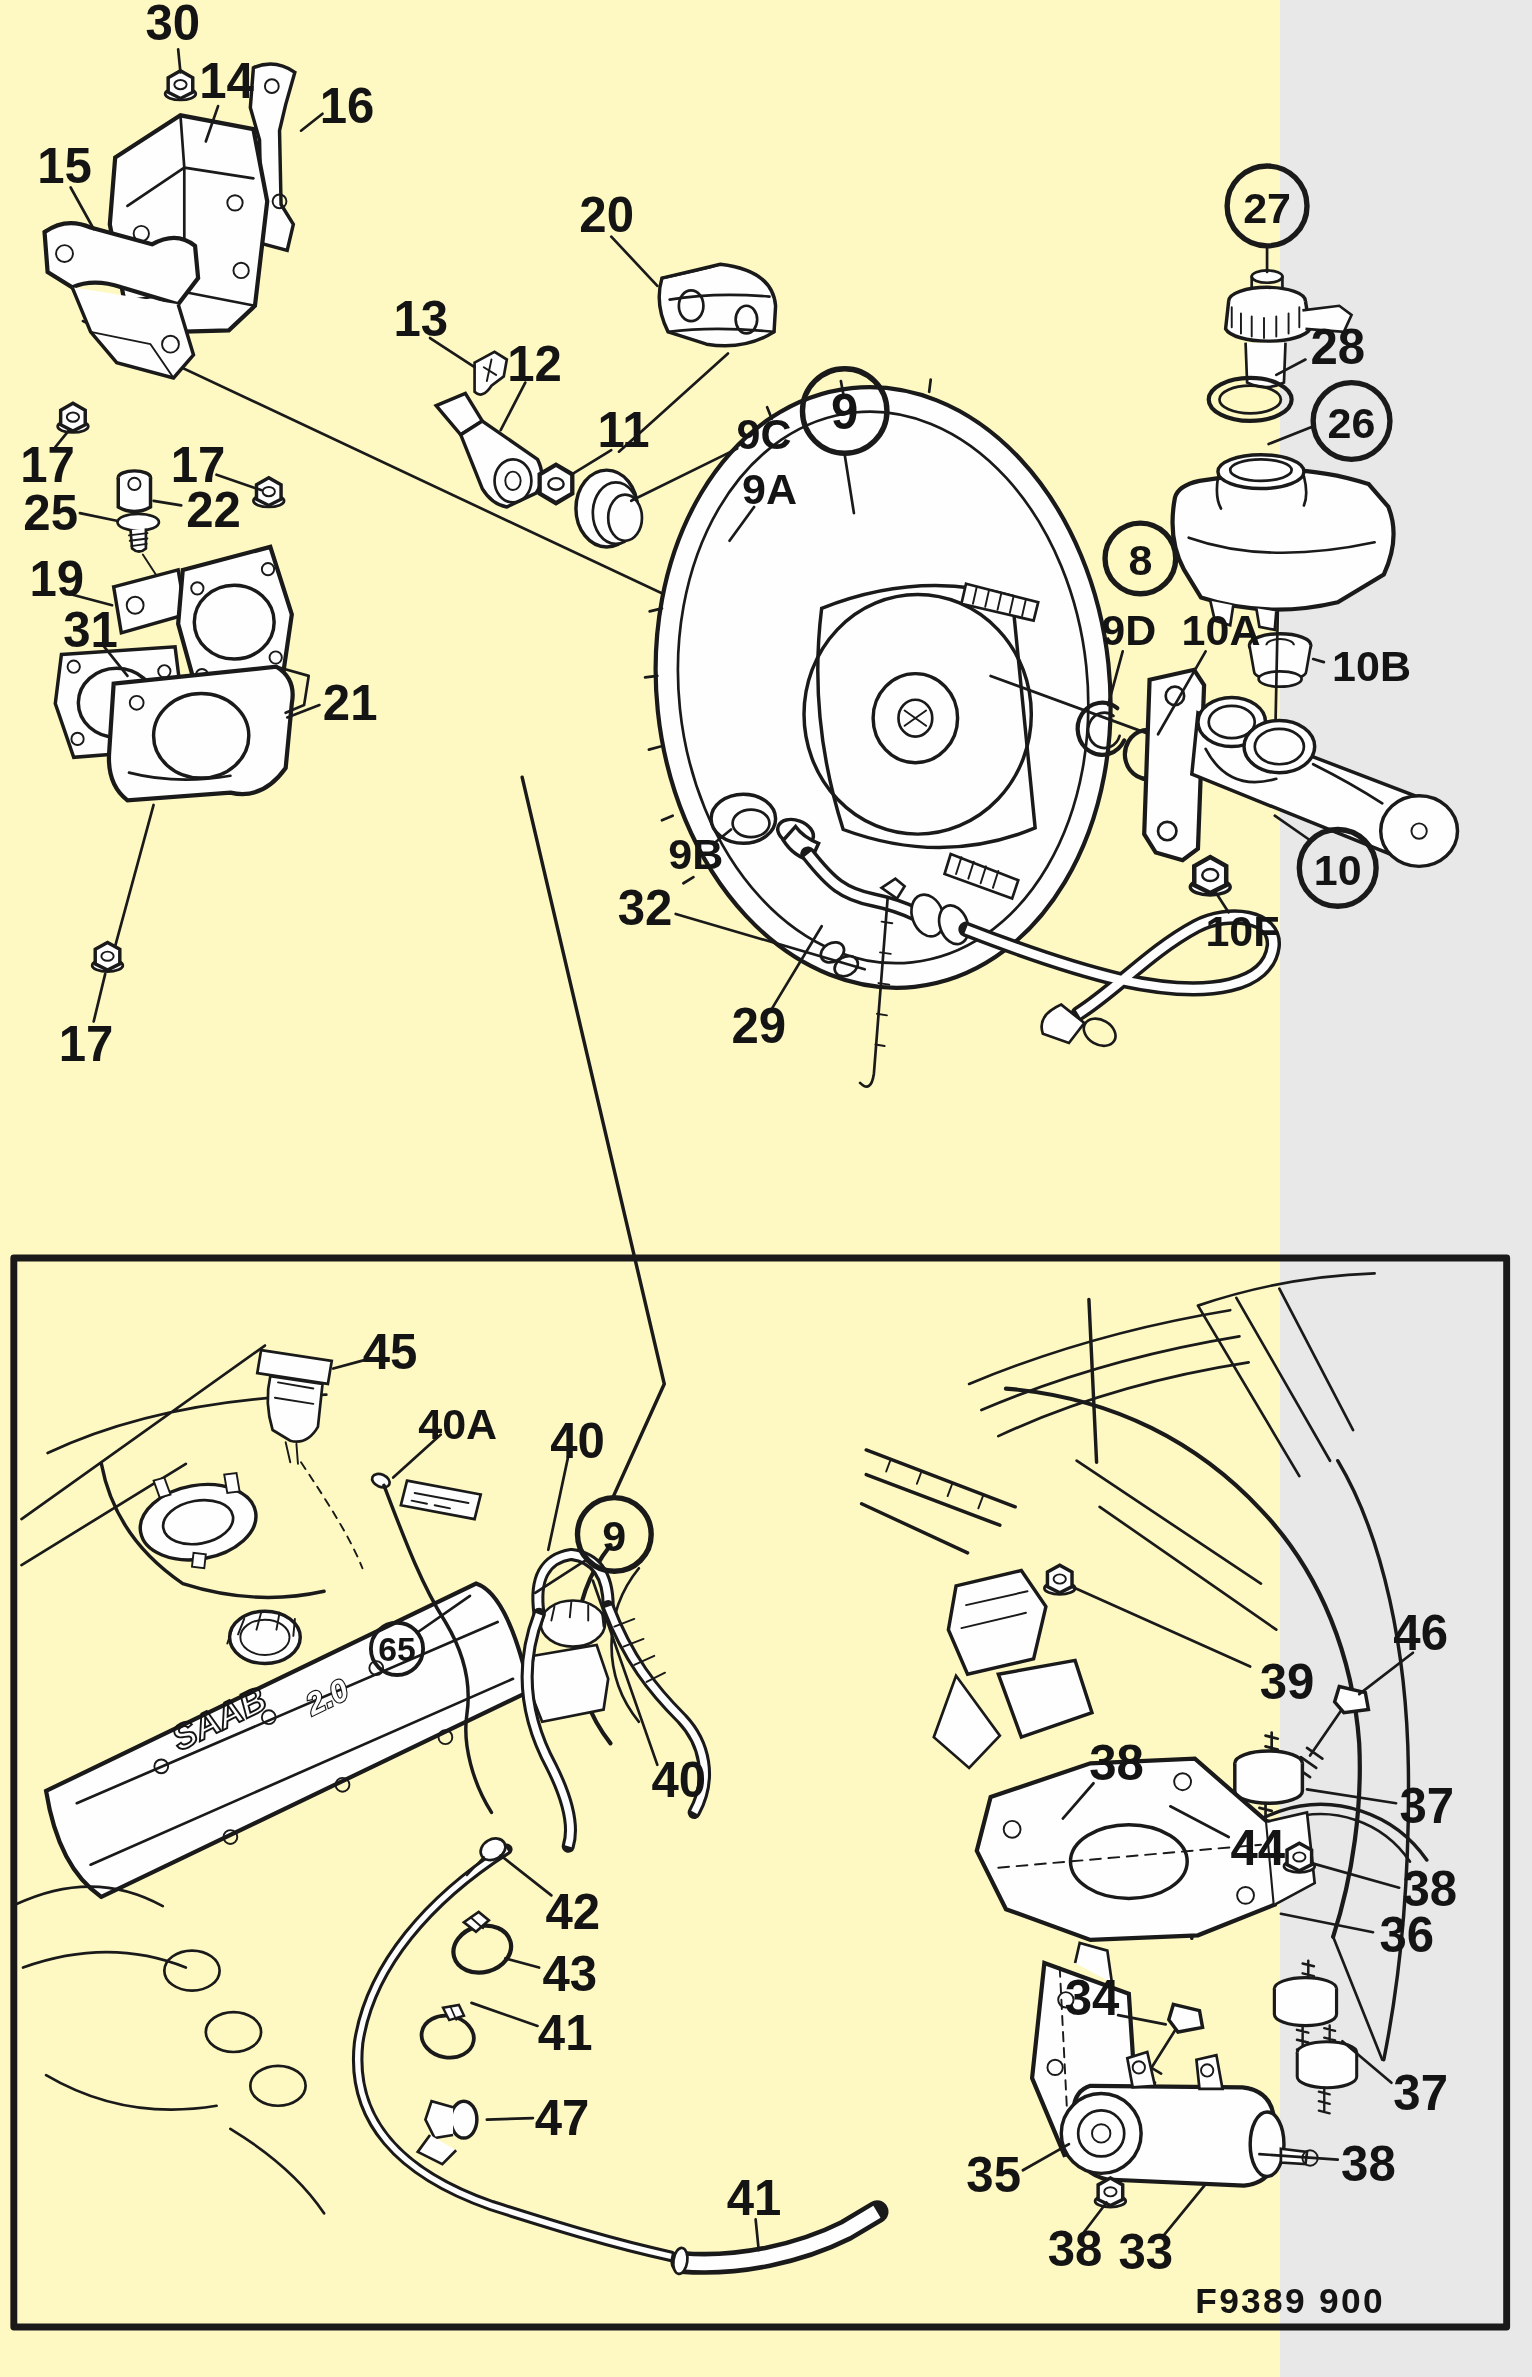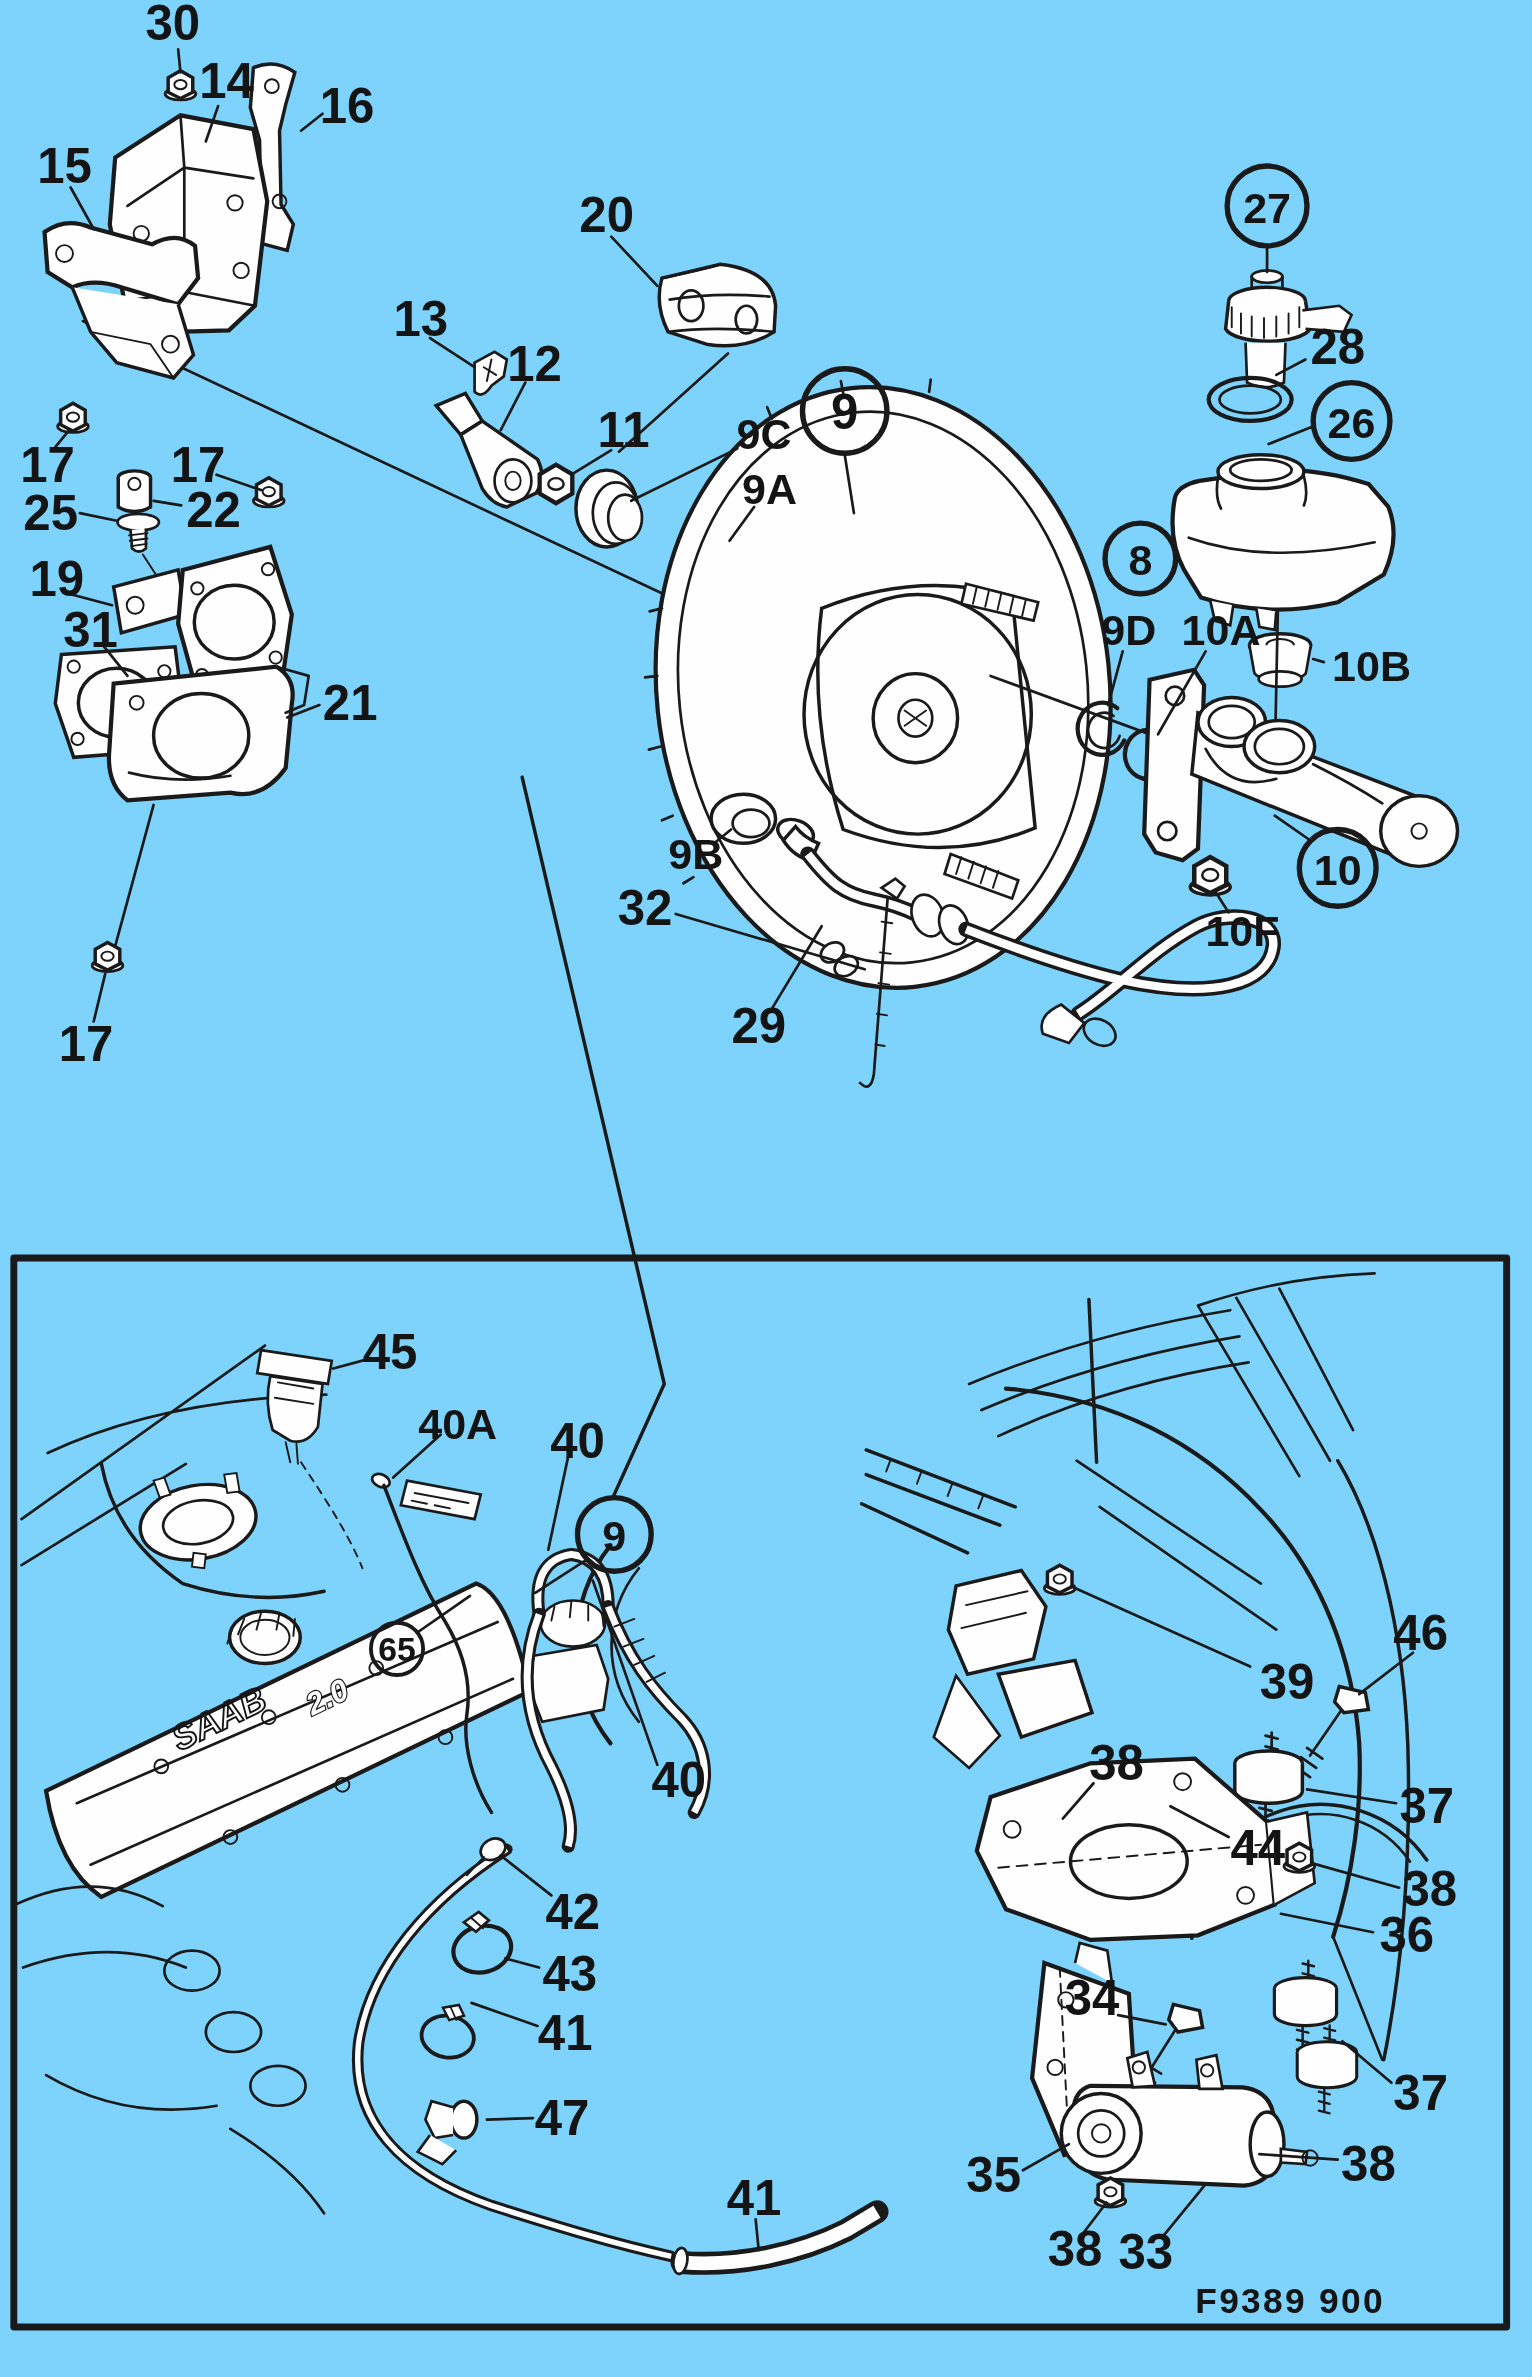--- a/index.html
+++ b/index.html
@@ -1,16 +1,16 @@
 <!DOCTYPE html>
 <html style="font-size:12.3px"><head>
 <meta charset="utf-8">
 <style>
   html,body{margin:0;padding:0;background:#e8e8e8;}
-  .page{width:1532px;height:2377px;background:#7dd3fc;position:relative;font-family:"Liberation Sans",sans-serif;}
+  .page{width:1280px;height:2377px;background:#fef9c3;position:relative;font-family:"Liberation Sans",sans-serif;}
   svg{display:block;}
   .ln{stroke:#1a1a1a;fill:none;stroke-linecap:round;stroke-linejoin:round;}
   .w2{stroke-width:2.5;} .w3{stroke-width:3.5;} .w4{stroke-width:4.5;} .w5{stroke-width:5.5;} .w8{stroke-width:9;}
   .fill{fill:#fefefe;stroke:#1a1a1a;}
   .lbl{font-family:"Liberation Sans",sans-serif;font-weight:bold;fill:#141414;font-size:64px;}
   .lbl2{font-size:56px;}
   .lblc{font-size:56px;}
   .lbls{font-size:44px;}
   .code{font-family:"Liberation Sans",sans-serif;font-weight:bold;font-size:46px;fill:#141414;letter-spacing:3px;}
   .badge{font-family:"Liberation Sans",sans-serif;font-weight:bold;font-style:italic;}

